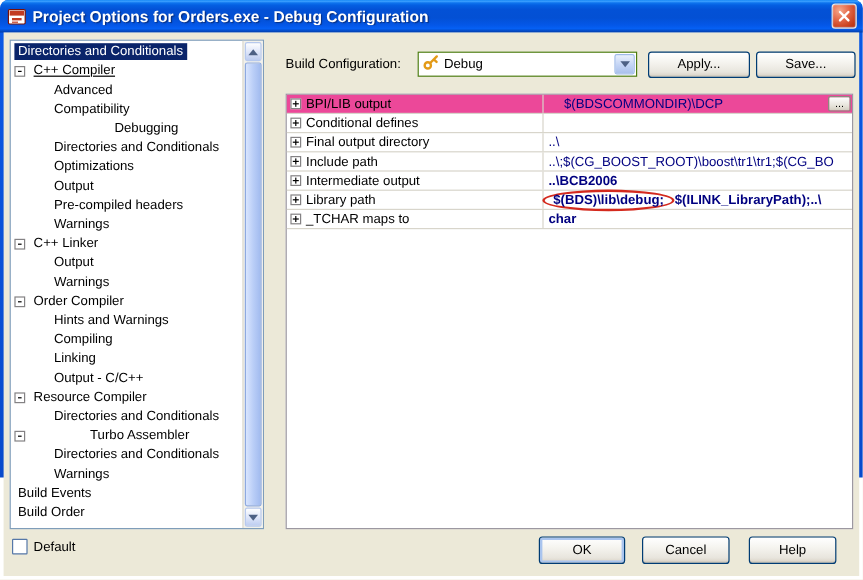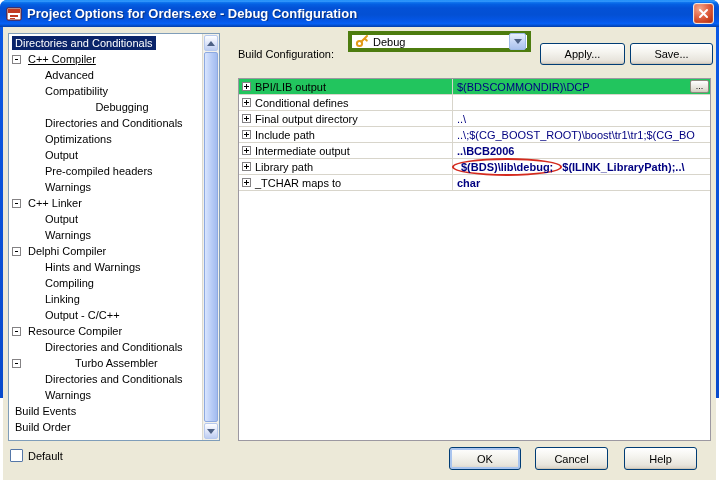--- a/index.html
+++ b/index.html
@@ -65,22 +65,22 @@
     position:absolute; left:0; right:0; top:0; bottom:0; border-radius:2px;
     border:1px solid #8DA9E0;
     background:linear-gradient(90deg,#D9E5FE,#BACEF7 50%,#A2BBEF);
   }
   .tri-up { width:0; height:0; border-left:4px solid transparent; border-right:4px solid transparent; border-bottom:5px solid #4D6185; }
   .tri-down { width:0; height:0; border-left:4px solid transparent; border-right:4px solid transparent; border-top:5px solid #4D6185; }
 
   
   .bc-label { position:absolute; left:235px; top:21px; }
   .combo {
-    position:absolute; left:345px; top:4px; width:183px; height:21px;
-    background:#fff; border:4px solid #4d7c0f;
+    position:absolute; left:345px; top:16px; width:183px; height:21px;
+    background:#fff; border:1px solid #4d7c0f;
     display:flex; align-items:center; gap:4px; padding-left:3px;
   }
   .combo-text { flex:1; }
   .combo-arrow {
     width:17px; height:17px; margin:1px; flex:none; border:1px solid #9EBAE8; border-radius:2px;
     background:linear-gradient(180deg,#E9F0FC,#C3D4F5 55%,#AAC1EC);
     display:flex; align-items:center; justify-content:center;
   }
 
   
@@ -96,21 +96,21 @@
                box-shadow:inset 0 0 0 2px #A9C4EE, inset 0 -1px 0 #CBC5B8; }
   .btn.cancel{ left:532px; top:420px; width:73px; height:23px; }
   .btn.help  { left:621px; top:420px; width:73px; height:23px; }
 
   
   .grid {
     position:absolute; left:235px; top:51px; width:473px; height:363px;
     background:#fff; border:1px solid #9C98A1;
   }
   .grid-row { display:flex; height:16px; border-bottom:1px solid #D8D5CB; position:relative; }
-  .grid-row.selected { background:#22c55e; }
+  .grid-row.selected { background:#ec4899;gap:13px; }
   .grid-name {
     width:214px; flex:none; border-right:1px solid #D8D5CB;
     display:flex; align-items:center; gap:4px; padding-left:3px;
     white-space:nowrap; overflow:hidden;
   }
   .plusbox { width:9px; height:9px; border:1px solid #848284; background:#fff; position:relative; flex:none; }
   .plusbox::after  { content:""; position:absolute; left:1px; right:1px; top:3px; height:1px; background:#000; }
   .plusbox::before { content:""; position:absolute; top:1px; bottom:1px; left:3px; width:1px; background:#000; }
   .grid-value {
     flex:1; display:flex; align-items:center; padding-left:4px;
@@ -194,21 +194,21 @@
             <span class="tree-label">C++ Linker</span>
           </div>
           <div class="tree-item" style="padding-left: 33px;">
             <span class="tree-label">Output</span>
           </div>
           <div class="tree-item" style="padding-left: 33px;">
             <span class="tree-label">Warnings</span>
           </div>
           <div class="tree-item" style="padding-left: 3px;">
             <span class="expander"></span>
-            <span class="tree-label">Delphi Compiler</span>
+            <span class="tree-label">Order Compiler</span>
           </div>
           <div class="tree-item" style="padding-left: 33px;">
             <span class="tree-label">Hints and Warnings</span>
           </div>
           <div class="tree-item" style="padding-left: 33px;">
             <span class="tree-label">Compiling</span>
           </div>
           <div class="tree-item" style="padding-left: 33px;">
             <span class="tree-label">Linking</span>
           </div>

